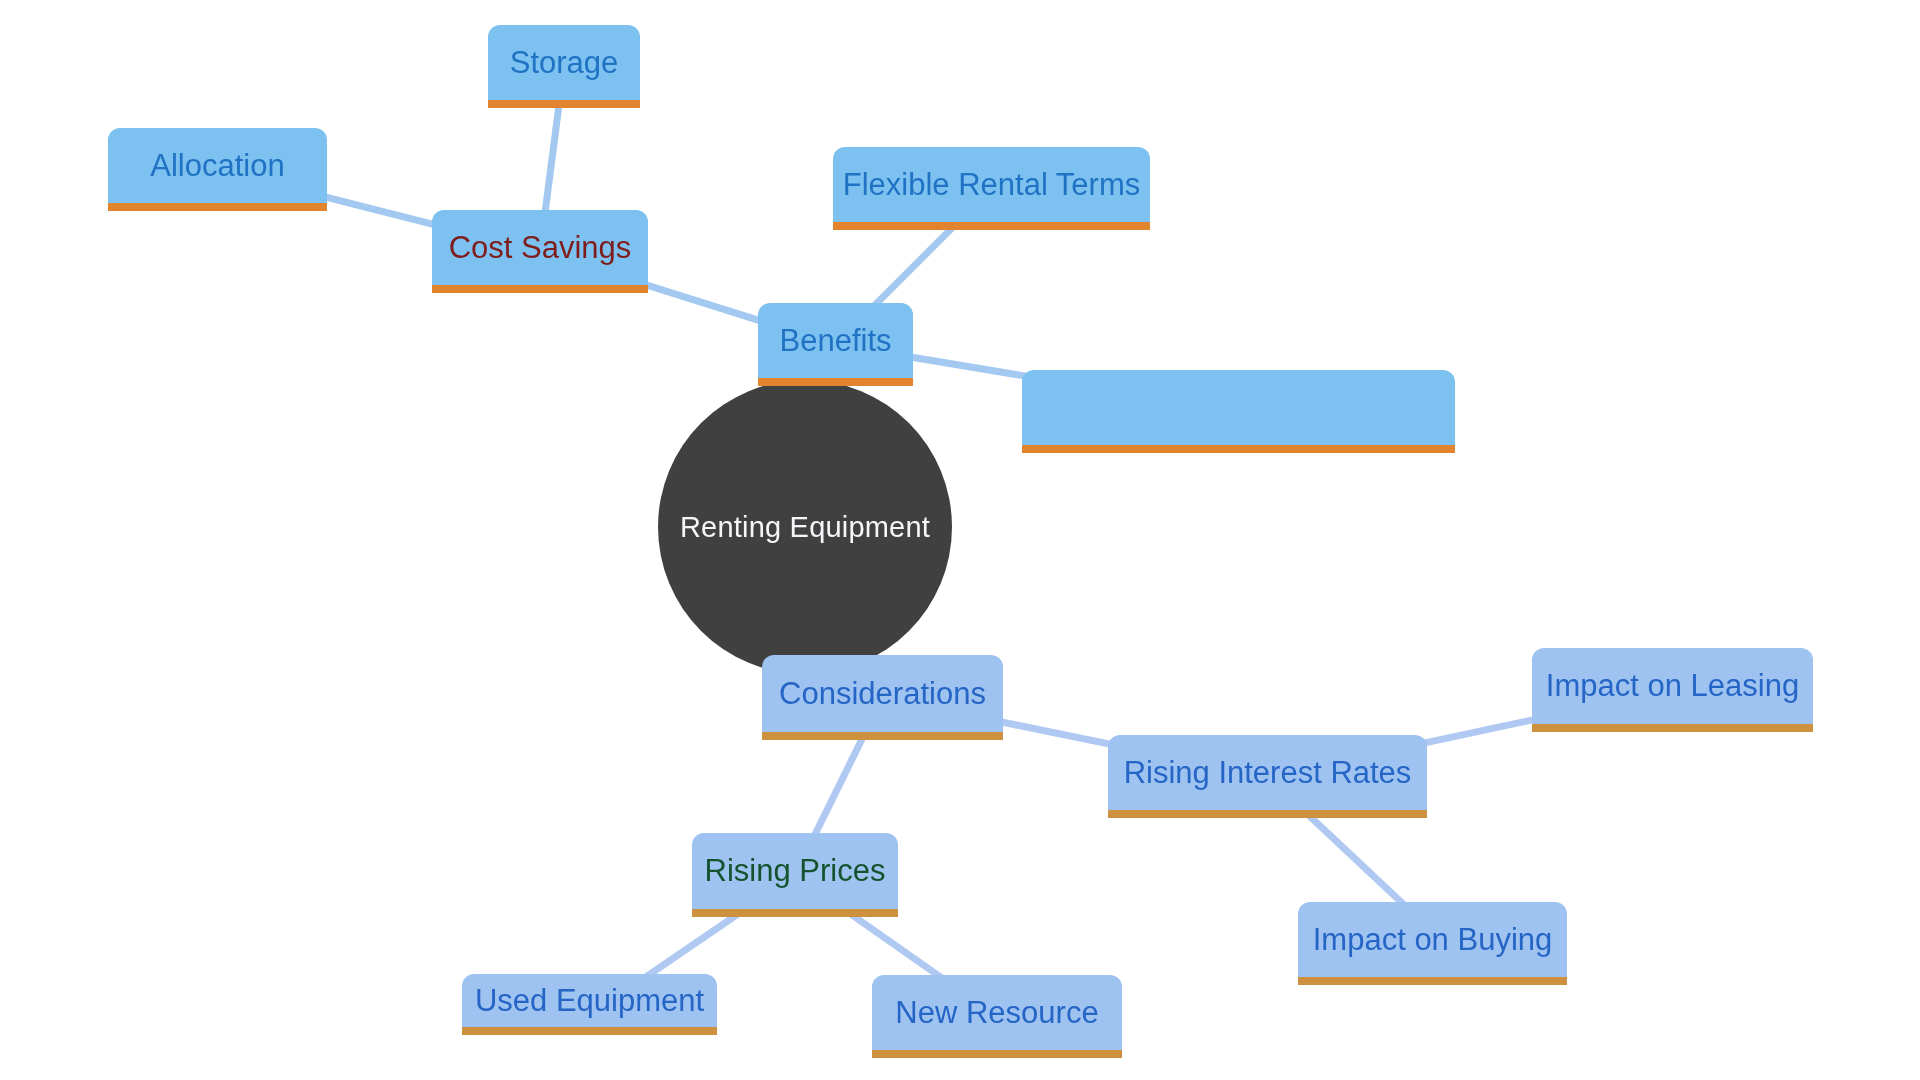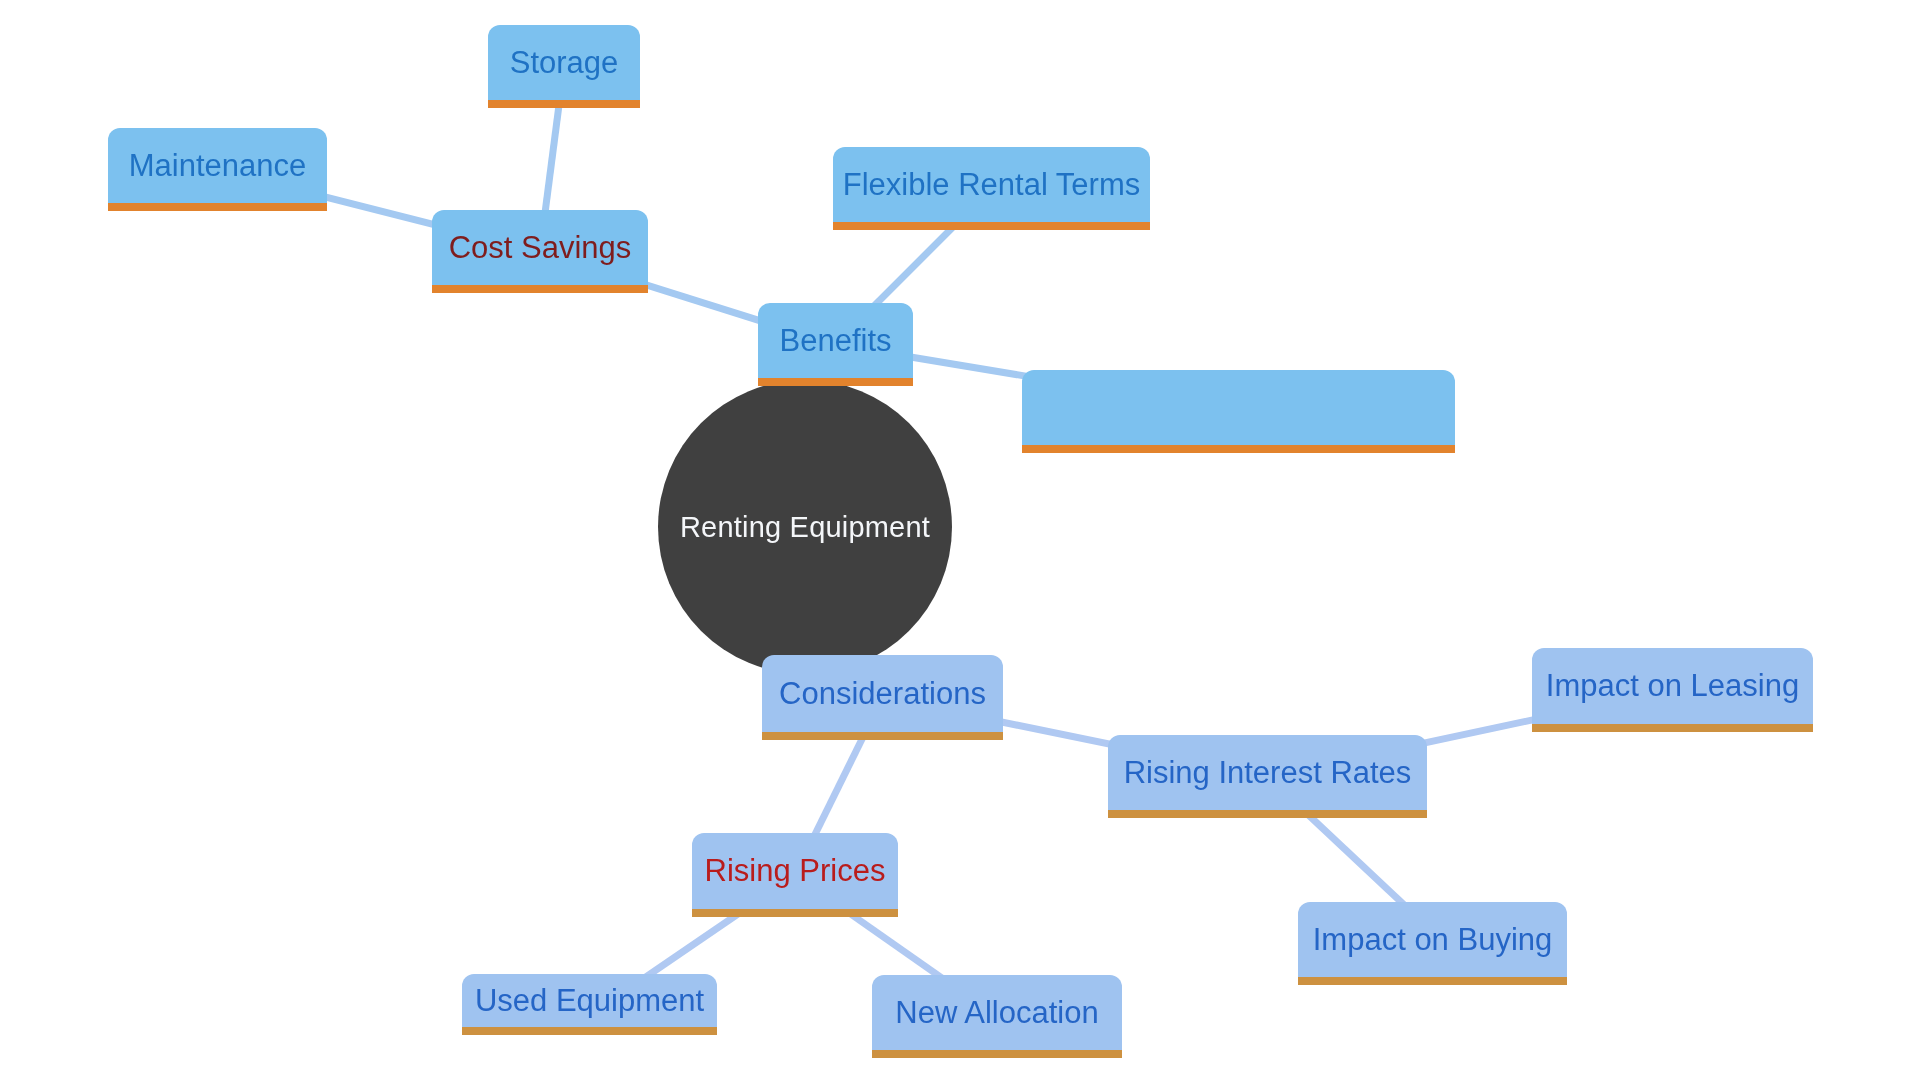--- a/index.html
+++ b/index.html
@@ -82,21 +82,21 @@
     </svg>
   <div class="center-node" id="center-node" style="left: 658px; top: 380px; height: 294px; width: 294px; background: #404040; color: rgb(244, 246, 249);">
     <span>Renting Equipment</span>
   </div>
   <div class="node-layer" id="node-layer">
       <div class="node" style="left: 488px; top: 25px; width: 152px; height: 83px; background: rgb(124, 193, 239); color: rgb(31, 114, 196);">
         <span class="node-label">Storage</span>
         <div class="node-bar" style="background: rgb(226, 131, 45);"></div>
       </div>
       <div class="node" style="left: 108px; top: 128px; width: 219px; height: 83px; background: rgb(124, 193, 239); color: rgb(31, 114, 196);">
-        <span class="node-label">Maintenance</span>
+        <span class="node-label">Allocation</span>
         <div class="node-bar" style="background: rgb(226, 131, 45);"></div>
       </div>
       <div class="node" style="left: 432px; top: 210px; width: 216px; height: 83px; background: rgb(124, 193, 239); color: #7f1d1d;">
         <span class="node-label">Cost Savings</span>
         <div class="node-bar" style="background: rgb(226, 131, 45);"></div>
       </div>
       <div class="node" style="left: 833px; top: 147px; width: 317px; height: 83px; background: rgb(124, 193, 239); color: rgb(31, 114, 196);">
         <span class="node-label">Flexible Rental Terms</span>
         <div class="node-bar" style="background: rgb(226, 131, 45);"></div>
       </div>
@@ -112,30 +112,30 @@
         <div class="node-bar" style="background: rgb(205, 145, 64);"></div>
       </div>
       <div class="node" style="left: 1108px; top: 735px; width: 319px; height: 83px; background: rgb(159, 195, 240); color: rgb(37, 101, 198);">
         <span class="node-label">Rising Interest Rates</span>
         <div class="node-bar" style="background: rgb(205, 145, 64);"></div>
       </div>
       <div class="node" style="left: 1532px; top: 648px; width: 281px; height: 84px; background: rgb(159, 195, 240); color: rgb(37, 101, 198);">
         <span class="node-label">Impact on Leasing</span>
         <div class="node-bar" style="background: rgb(205, 145, 64);"></div>
       </div>
-      <div class="node" style="left: 692px; top: 833px; width: 206px; height: 84px; background: rgb(159, 195, 240); color: #b91c1c;">
+      <div class="node" style="left: 692px; top: 833px; width: 206px; height: 84px; background: rgb(159, 195, 240); color: #14532d;">
         <span class="node-label">Rising Prices</span>
         <div class="node-bar" style="background: rgb(205, 145, 64);"></div>
       </div>
       <div class="node" style="left: 1298px; top: 890px; width: 269px; height: 83px; background: rgb(159, 195, 240); color: rgb(37, 101, 198); margin-top: 12px;">
         <span class="node-label">Impact on Buying</span>
         <div class="node-bar" style="background: rgb(205, 145, 64);"></div>
       </div>
       <div class="node" style="left: 462px; top: 974px; width: 255px; height: 61px; background: rgb(159, 195, 240); color: rgb(37, 101, 198);">
         <span class="node-label">Used Equipment</span>
         <div class="node-bar" style="background: rgb(205, 145, 64);"></div>
       </div>
       <div class="node" style="left: 872px; top: 975px; width: 250px; height: 83px; background: rgb(159, 195, 240); color: rgb(37, 101, 198);">
-        <span class="node-label">New Allocation</span>
+        <span class="node-label">New Resource</span>
         <div class="node-bar" style="background: rgb(205, 145, 64);"></div>
       </div>
     </div>
 </div>
 
 </body></html>

